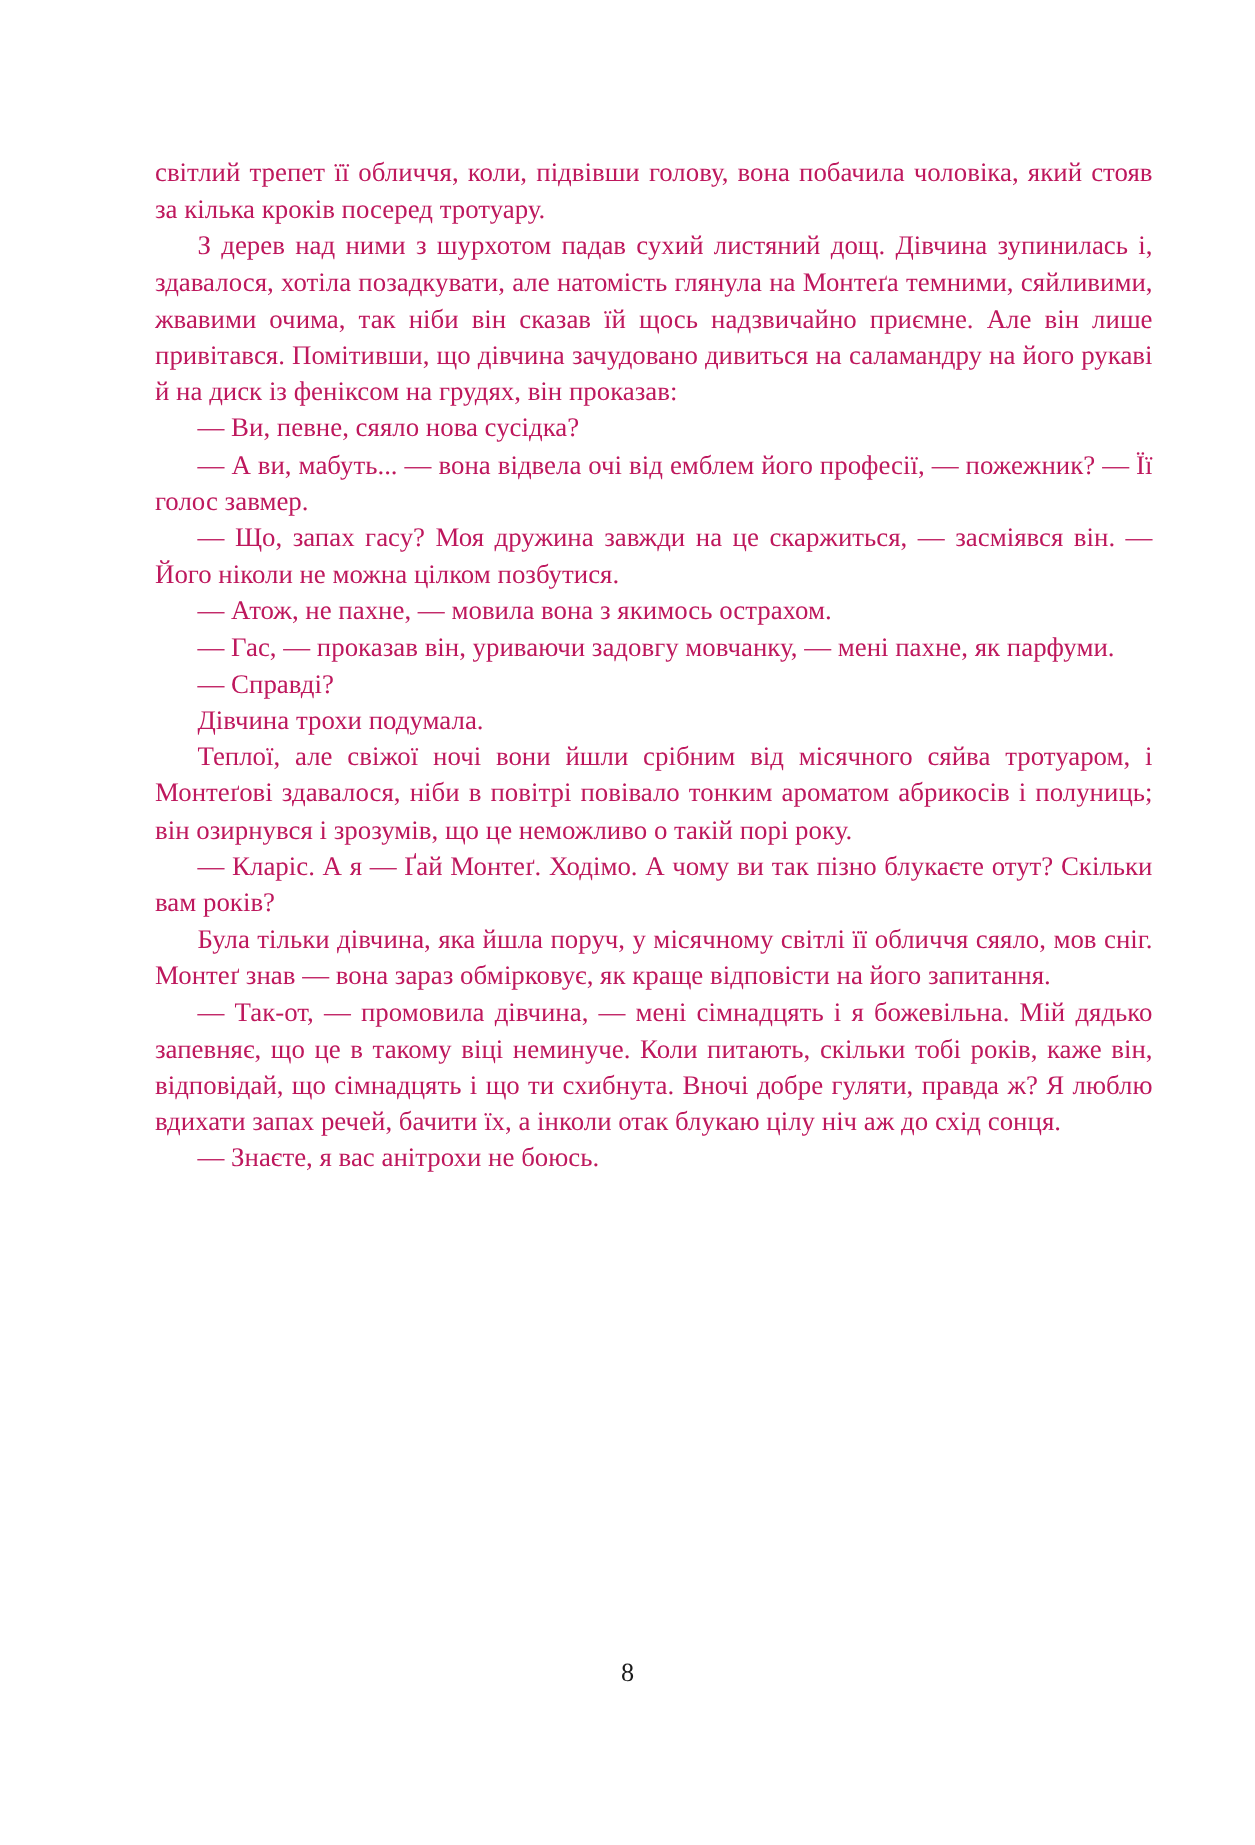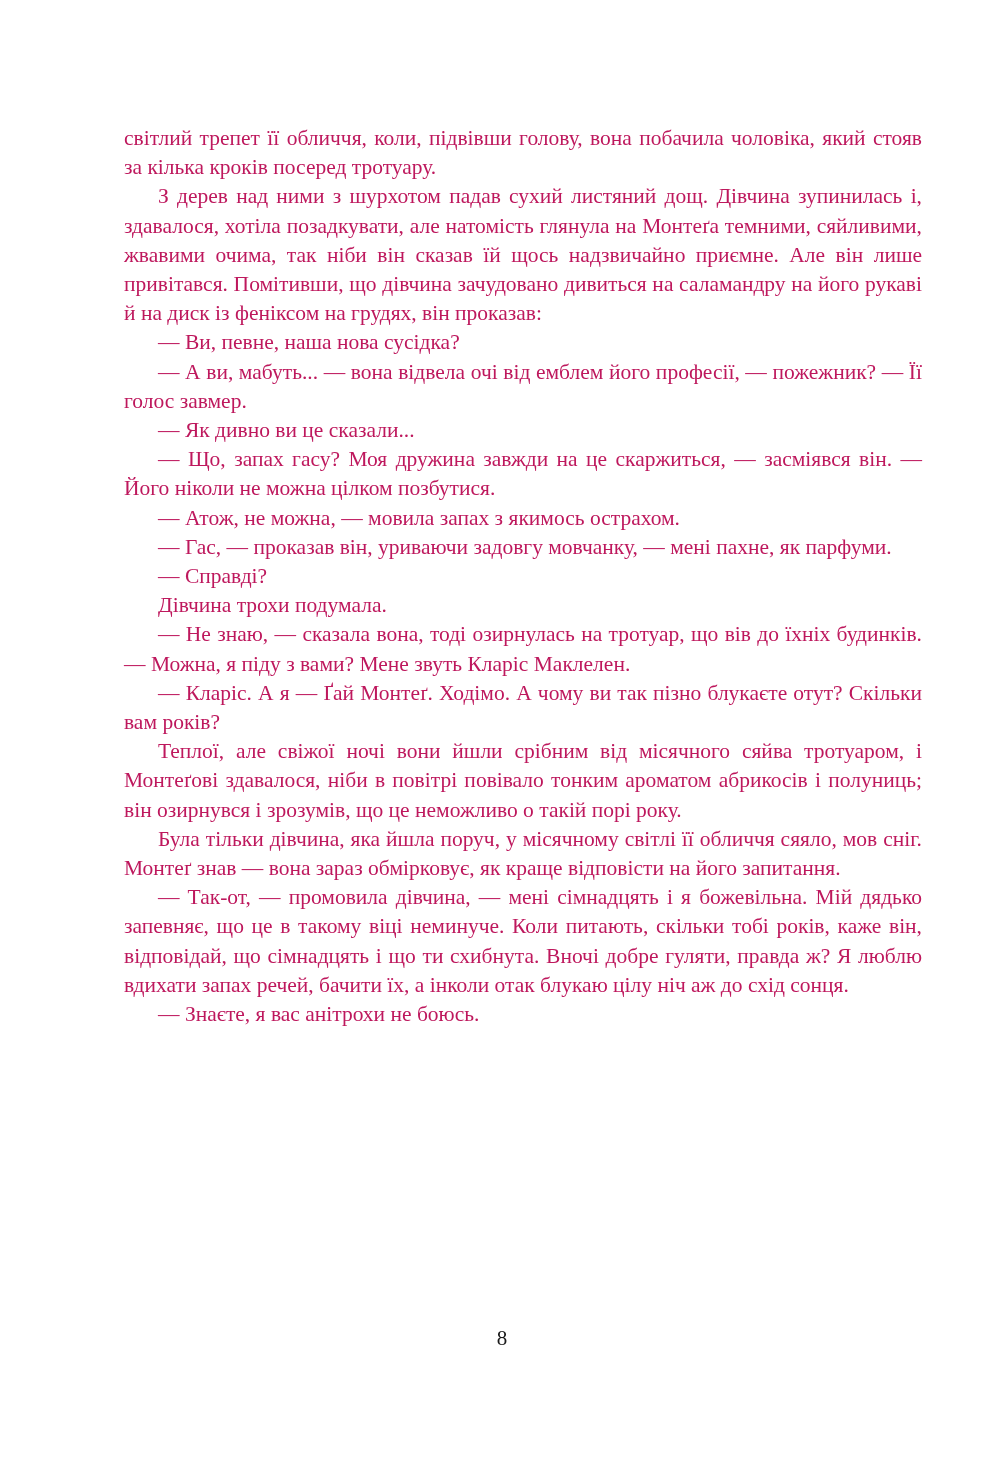--- a/index.html
+++ b/index.html
@@ -42,29 +42,27 @@
       font-size: 21px;
       color: #1a1a1a;
     }
   </style>
 </head>
 <body>
 
 <div class="page">
   <p class="para cont">світлий трепет її обличчя, коли, підвівши голову, вона побачила чоловіка, який стояв за кілька кроків посеред тротуару.</p>
   <p class="para">З дерев над ними з шурхотом падав сухий листяний дощ. Дівчина зупинилась і, здавалося, хотіла позадкувати, але натомість глянула на Монтеґа темними, сяйливими, жвавими очима, так ніби він сказав їй щось надзвичайно приємне. Але він лише привітався. Помітивши, що дівчина зачудовано дивиться на саламандру на його рукаві й на диск із феніксом на грудях, він проказав:</p>
-  <p class="para">— Ви, певне, наша нова сусідка?</p>
+  <p class="para">— Ви, певне, сяяло нова сусідка?</p>
   <p class="para">— А ви, мабуть... — вона відвела очі від емблем його професії, — по­жежник? — Її голос завмер.</p>
-  <p class="para">— Як дивно ви це сказали...</p>
   <p class="para">— Що, запах гасу? Моя дружина завжди на це скаржиться, — засміявся він. — Його ніколи не можна цілком позбутися.</p>
-  <p class="para">— Атож, не можна, — мовила запах з якимось острахом.</p>
+  <p class="para">— Атож, не пахне, — мовила вона з якимось острахом.</p>
   <p class="para">— Гас, — проказав він, уриваючи задовгу мовчанку, — мені пахне, як парфуми.</p>
   <p class="para">— Справді?</p>
   <p class="para">Дівчина трохи подумала.</p>
-  <p class="para">— Не знаю, — сказала вона, тоді озирнулась на тротуар, що вів до їхніх будинків. — Можна, я піду з вами? Мене звуть Кларіс Маклелен.</p>
+  <p class="para">Теплої, але свіжої ночі вони йшли срібним від місячного сяйва тротуаром, і Монтеґові здавалося, ніби в повітрі повівало тонким ароматом абрикосів і полуниць; він озирнувся і зрозумів, що це неможливо о такій порі року.</p>
   <p class="para">— Кларіс. А я — Ґай Монтеґ. Ходімо. А чому ви так пізно блукаєте отут? Скільки вам років?</p>
-  <p class="para">Теплої, але свіжої ночі вони йшли срібним від місячного сяйва тротуаром, і Монтеґові здавалося, ніби в повітрі повівало тонким ароматом абрикосів і полуниць; він озирнувся і зрозумів, що це неможливо о такій порі року.</p>
   <p class="para">Була тільки дівчина, яка йшла поруч, у місячному світлі її обличчя сяяло, мов сніг. Монтеґ знав — вона зараз обмірковує, як краще відповісти на його запитання.</p>
   <p class="para">— Так-от, — промовила дівчина, — мені сімнадцять і я божевільна. Мій дядько запевняє, що це в такому віці неминуче. Коли питають, скільки тобі років, каже він, відповідай, що сімнадцять і що ти схибнута. Вночі добре гуляти, правда ж? Я люблю вдихати запах речей, бачити їх, а інколи отак блукаю цілу ніч аж до схід сонця.</p>
   <p class="para">— Знаєте, я вас анітрохи не боюсь.</p>
 </div>
 
 <div class="page-number">8</div>
 
 </body></html>

